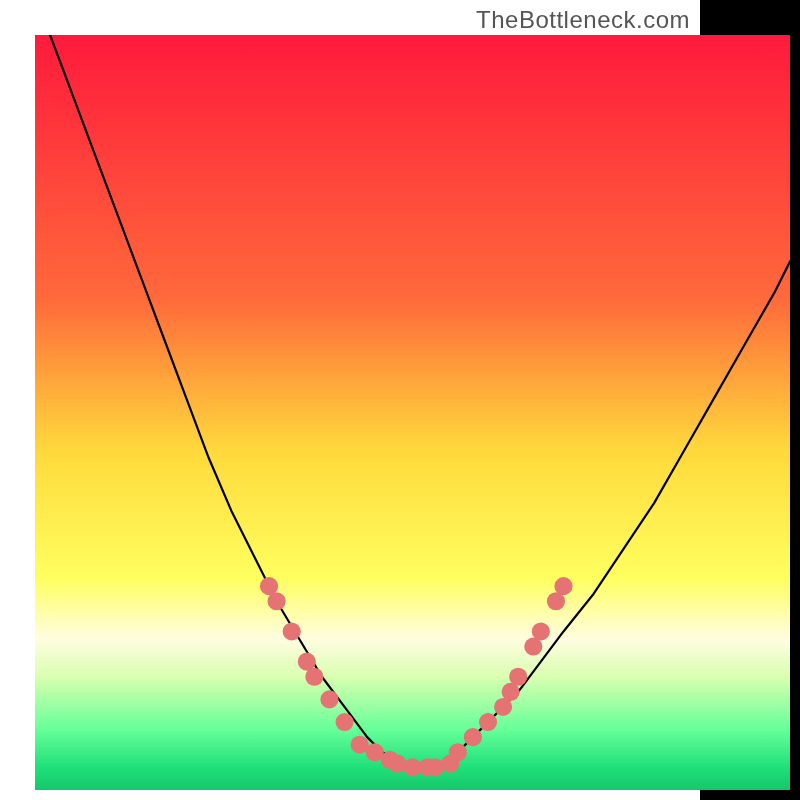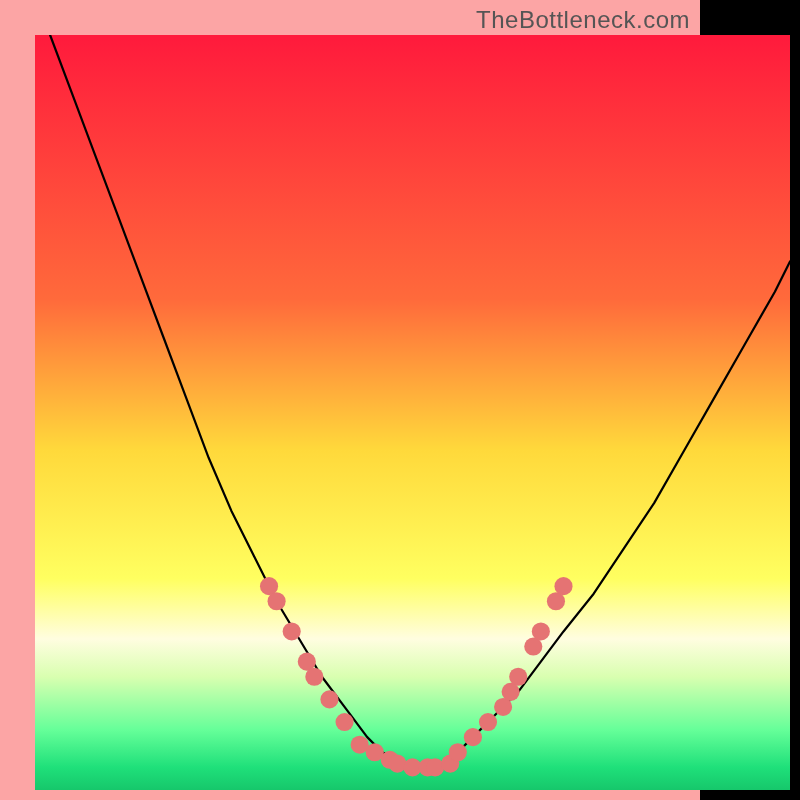--- a/index.html
+++ b/index.html
@@ -8,21 +8,21 @@
     width: 800px;
     height: 800px;
     background: #000;
     font-family: Arial, Helvetica, sans-serif;
     overflow: hidden;
   }
   .frame {
     position: relative;
     width: 700px;
     height: 800px;
-    background: #fca5a5;
+    background: #ffffff;
     text-decoration: underline;
   }
   .watermark {
     position: absolute;
     top: 6px;
     right: 10px;
     color: #555;
     font-size: 24px;
     font-weight: 500;
     letter-spacing: 0.5px;

